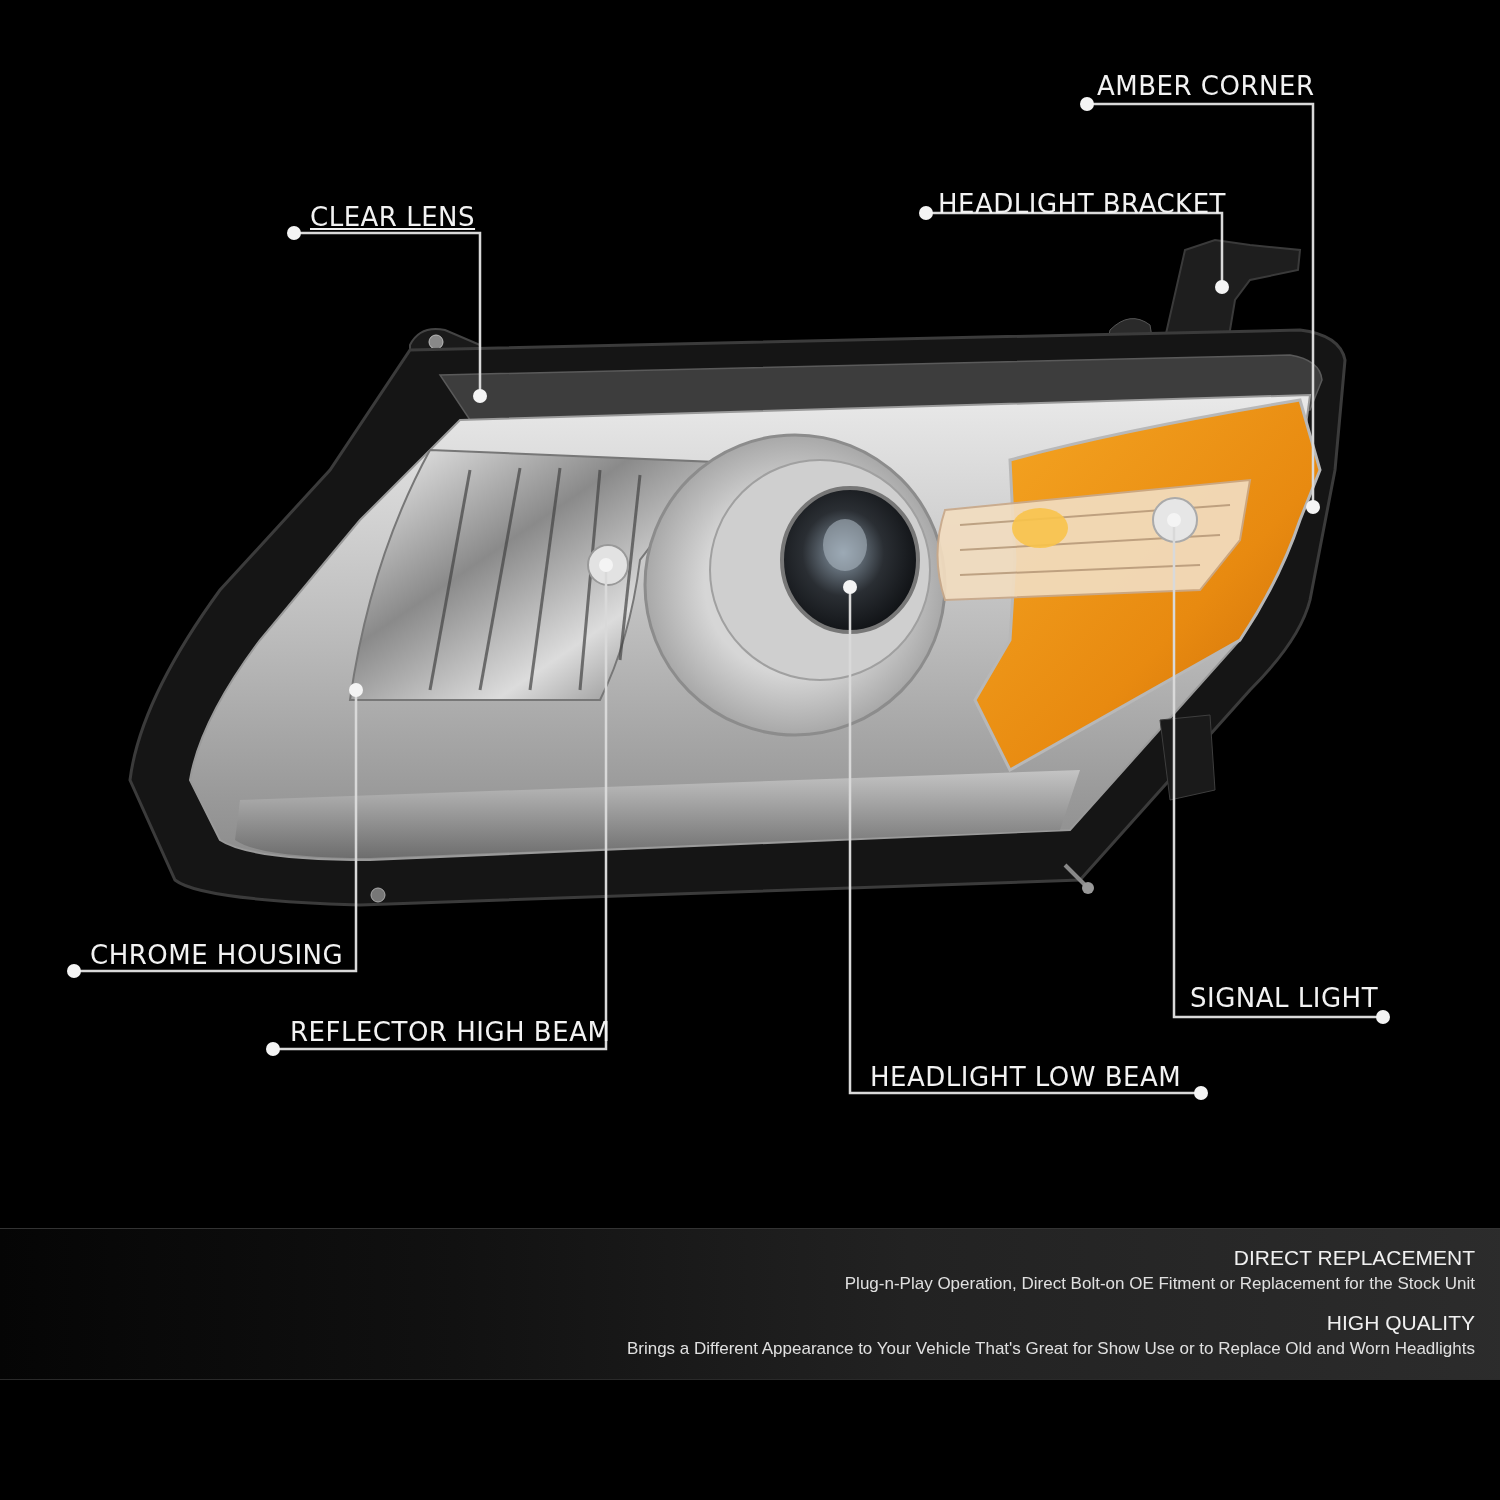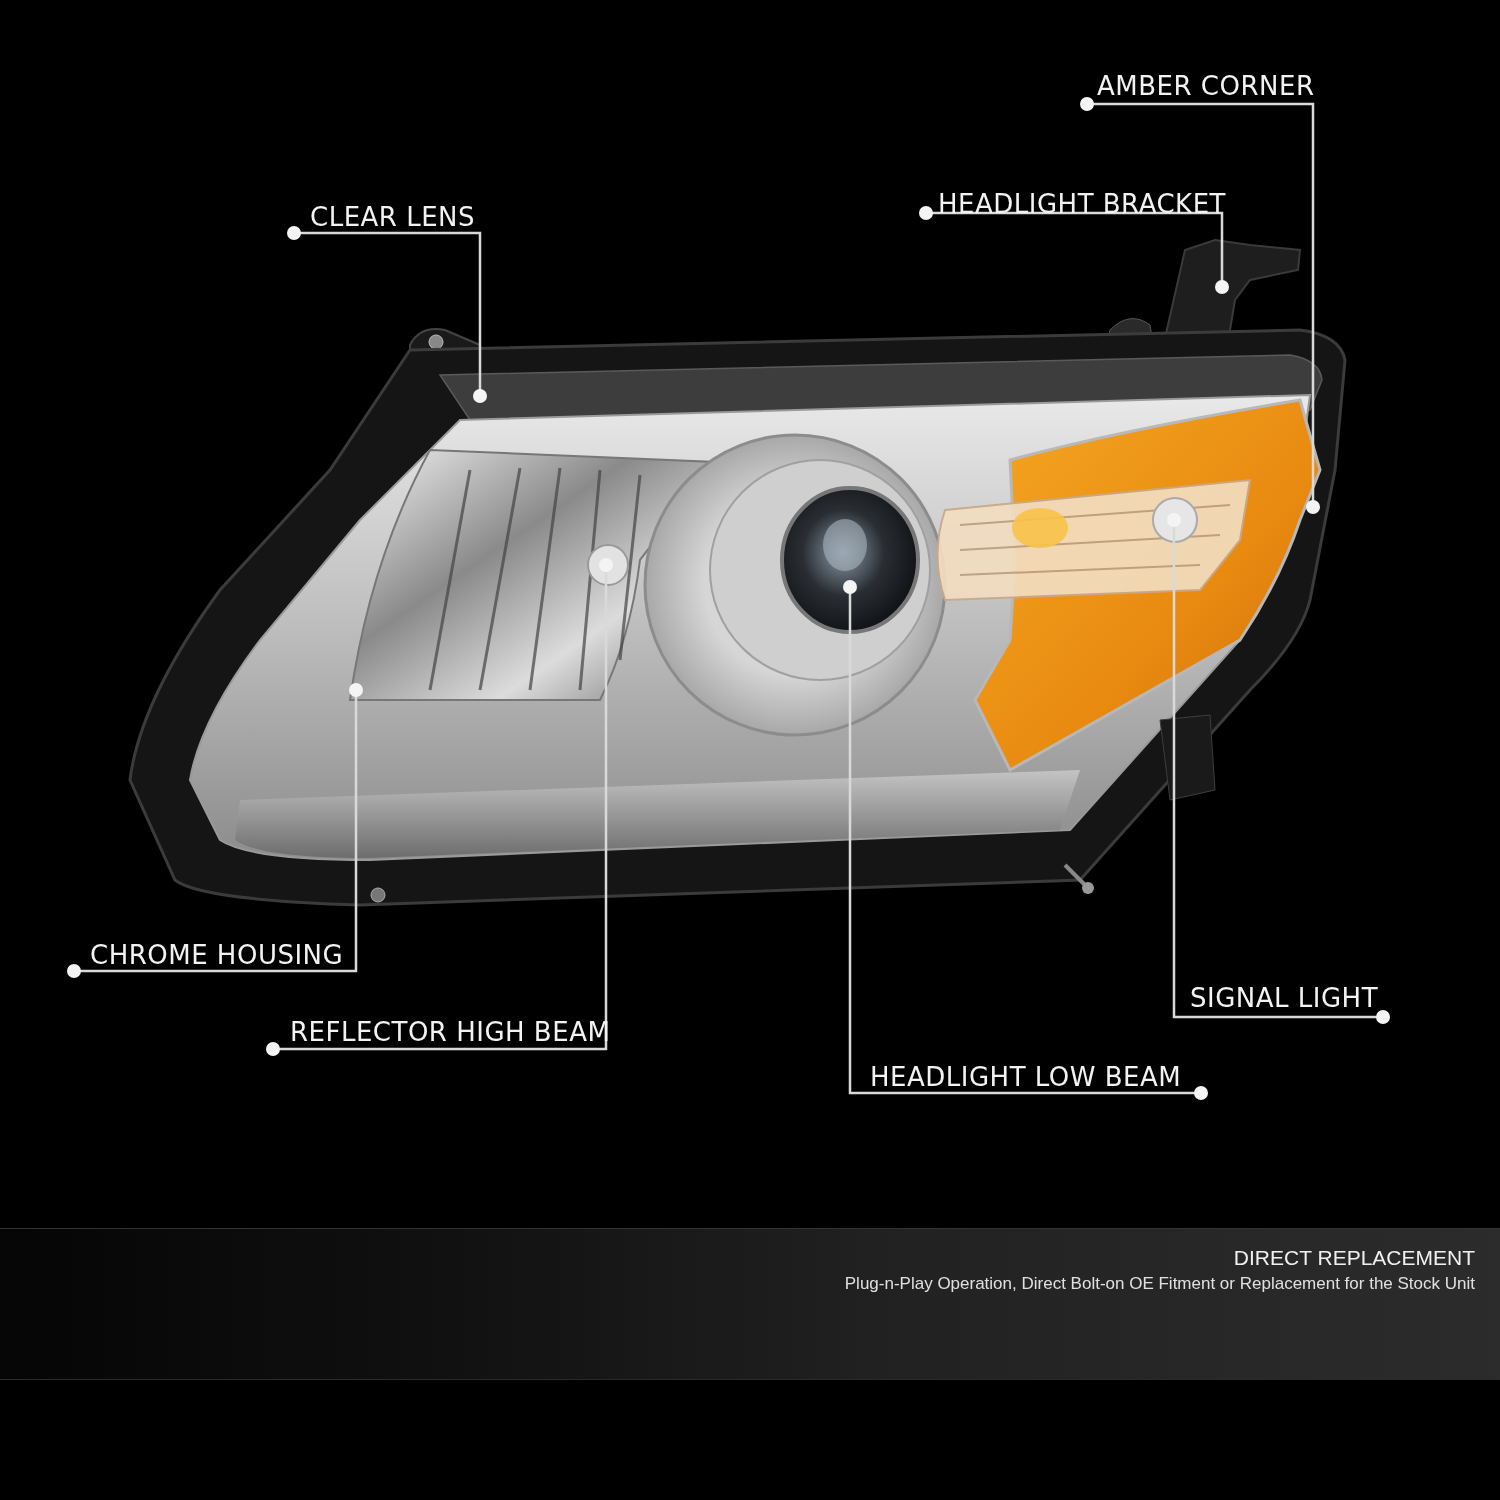--- a/index.html
+++ b/index.html
@@ -133,25 +133,29 @@
       <circle cx="606" cy="565" r="7"></circle>
       <circle cx="1383" cy="1017" r="7"></circle>
       <circle cx="1174" cy="520" r="7"></circle>
       <circle cx="1201" cy="1093" r="7"></circle>
       <circle cx="850" cy="587" r="7"></circle>
     </g>
   </svg>
 
   <div class="callout-label" style="left:1097px; top:73px;">AMBER CORNER</div>
   <div class="callout-label" style="left:938px; top:181px;margin-top:10px;">HEADLIGHT BRACKET</div>
-  <div class="callout-label" style="left:310px; top:204px;">CLEAR LENS</div>
+  <div class="callout-label" style="left:310px; top:204px;text-decoration:underline;">CLEAR LENS</div>
   <div class="callout-label" style="left:90px; top:942px;text-align:center;">CHROME HOUSING</div>
   <div class="callout-label" style="left:290px; top:1019px;">REFLECTOR HIGH BEAM</div>
   <div class="callout-label" style="left:1190px; top:985px;">SIGNAL LIGHT</div>
   <div class="callout-label" style="left:870px; top:1064px;">HEADLIGHT LOW BEAM</div>
 
   <div id="feature-band">
     <div class="feature" style="top:17px;">
       <div class="feature-title">DIRECT REPLACEMENT</div>
       <div class="feature-desc">Plug-n-Play Operation, Direct Bolt-on OE Fitment or Replacement for the Stock Unit</div>
     </div>
+    <div class="feature" style="top:82px;">
+      <div class="feature-title">HIGH QUALITY</div>
+      <div class="feature-desc">Brings a Different Appearance to Your Vehicle That's Great for Show Use or to Replace Old and Worn Headlights</div>
+    </div>
   </div>
 </div>
 
 </body></html>

